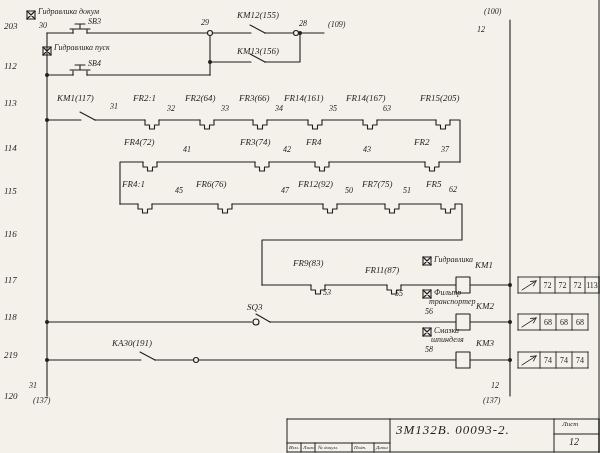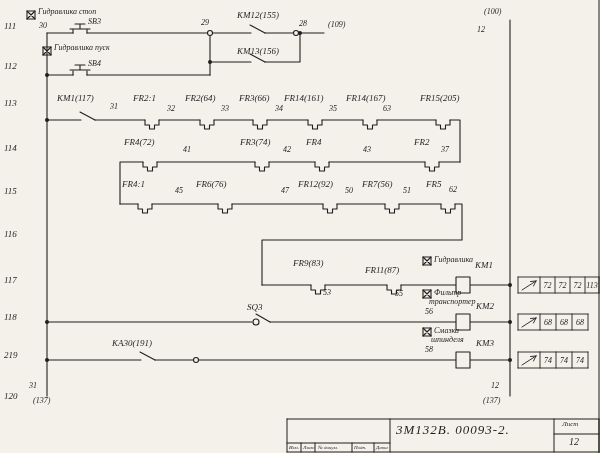--- a/index.html
+++ b/index.html
@@ -5,21 +5,21 @@
   html,body{margin:0;padding:0;background:#e9e7e0;}
   #sheet{position:relative;width:600px;height:453px;background:#f3f1ea;overflow:hidden;
          font-family:"Liberation Serif",serif;color:#1f1f1f;}
   .t{position:absolute;white-space:nowrap;font-style:italic;color:#1f1f1f;line-height:1;}
   .s9{font-size:9px;}
   .s8{font-size:8px;}
   .s7{font-size:7px;}
   .s5{font-size:5px;}
   .s13{font-size:13px;letter-spacing:1px;}
   .s10{font-size:10px;}
-  .cell{position:absolute;text-align:center;font-size:8px;font-style:italic;line-height:14px;height:14px;}
+  .cell{position:absolute;text-align:center;font-size:8px;line-height:14px;height:14px;}
   svg{position:absolute;left:0;top:0;}
 </style>
 </head>
 <body>
 
 <div id="sheet">
 
   <svg width="600" height="453" viewBox="0 0 600 453">
     <g stroke="#1f1f1f" stroke-width="1.1" fill="none" stroke-linecap="round" stroke-linejoin="round">
 
@@ -171,32 +171,32 @@
       <g stroke-width="1">
         <path d="M287,419 H599 M287,419 V452 M390,419 V452 M554,419 V452 M554,434 H599 M287,443 H390
                  M301,443 V452 M315,443 V452 M352,443 V452 M374,443 V452 M287,452 H599 M599,419 V452"></path>
       </g>
       <g stroke-width="1">
         <path d="M599,0 V453"></path>
       </g>
     </g>
   </svg>
 
-  <span class="t s9" style="left:4px;top:22px">111</span>
+  <span class="t s9" style="left:4px;top:22px">203</span>
   <span class="t s9" style="left:4px;top:62px">112</span>
   <span class="t s9" style="left:4px;top:99px">113</span>
   <span class="t s9" style="left:4px;top:144px">114</span>
   <span class="t s9" style="left:4px;top:187px">115</span>
   <span class="t s9" style="left:4px;top:230px">116</span>
   <span class="t s9" style="left:4px;top:276px">117</span>
   <span class="t s9" style="left:4px;top:313px">118</span>
   <span class="t s9" style="left:4px;top:351px">219</span>
   <span class="t s9" style="left:4px;top:392px">120</span>
 
-  <span class="t s8" style="left:38px;top:8px">Гидравлика стоп</span>
+  <span class="t s8" style="left:38px;top:8px">Гидравлика докум</span>
   <span class="t s8" style="left:88px;top:18px">SB3</span>
   <span class="t s8" style="left:39px;top:22px">30</span>
   <span class="t s8" style="left:201px;top:19px">29</span>
   <span class="t s9" style="left:237px;top:11px">КМ12(155)</span>
   <span class="t s8" style="left:299px;top:20px">28</span>
   <span class="t s8" style="left:328px;top:21px">(109)</span>
   <span class="t s8" style="left:484px;top:8px">(100)</span>
   <span class="t s8" style="left:477px;top:26px">12</span>
   <span class="t s9" style="left:237px;top:47px">КМ13(156)</span>
   <span class="t s8" style="left:54px;top:44px">Гидравлика пуск</span>
@@ -221,21 +221,21 @@
   <span class="t s9" style="left:306px;top:138px">FR4</span>
   <span class="t s9" style="left:414px;top:138px">FR2</span>
   <span class="t s8" style="left:183px;top:146px">41</span>
   <span class="t s8" style="left:283px;top:146px">42</span>
   <span class="t s8" style="left:363px;top:146px">43</span>
   <span class="t s8" style="left:441px;top:146px">37</span>
 
   <span class="t s9" style="left:122px;top:180px">FR4:1</span>
   <span class="t s9" style="left:196px;top:180px">FR6(76)</span>
   <span class="t s9" style="left:298px;top:180px">FR12(92)</span>
-  <span class="t s9" style="left:362px;top:180px">FR7(56)</span>
+  <span class="t s9" style="left:362px;top:180px">FR7(75)</span>
   <span class="t s9" style="left:426px;top:180px">FR5</span>
   <span class="t s8" style="left:175px;top:187px">45</span>
   <span class="t s8" style="left:281px;top:187px">47</span>
   <span class="t s8" style="left:345px;top:187px">50</span>
   <span class="t s8" style="left:403px;top:187px">51</span>
   <span class="t s8" style="left:449px;top:186px">62</span>
 
   <span class="t s9" style="left:293px;top:259px">FR9(83)</span>
   <span class="t s8" style="left:323px;top:289px">53</span>
   <span class="t s9" style="left:365px;top:266px">FR11(87)</span>

